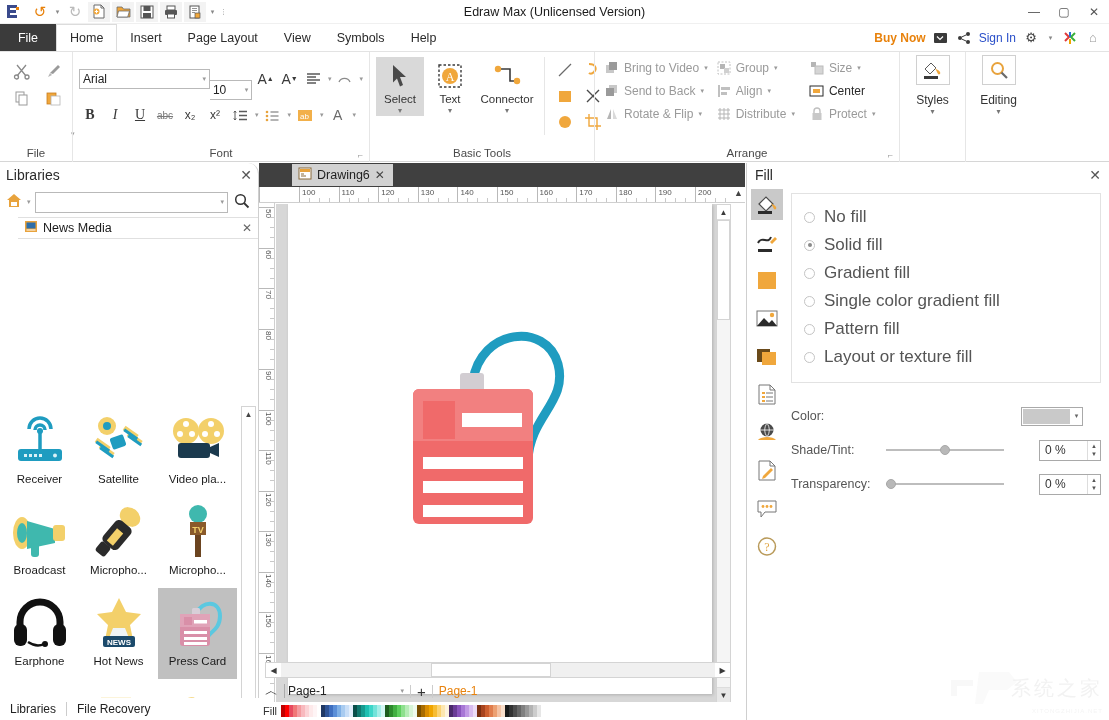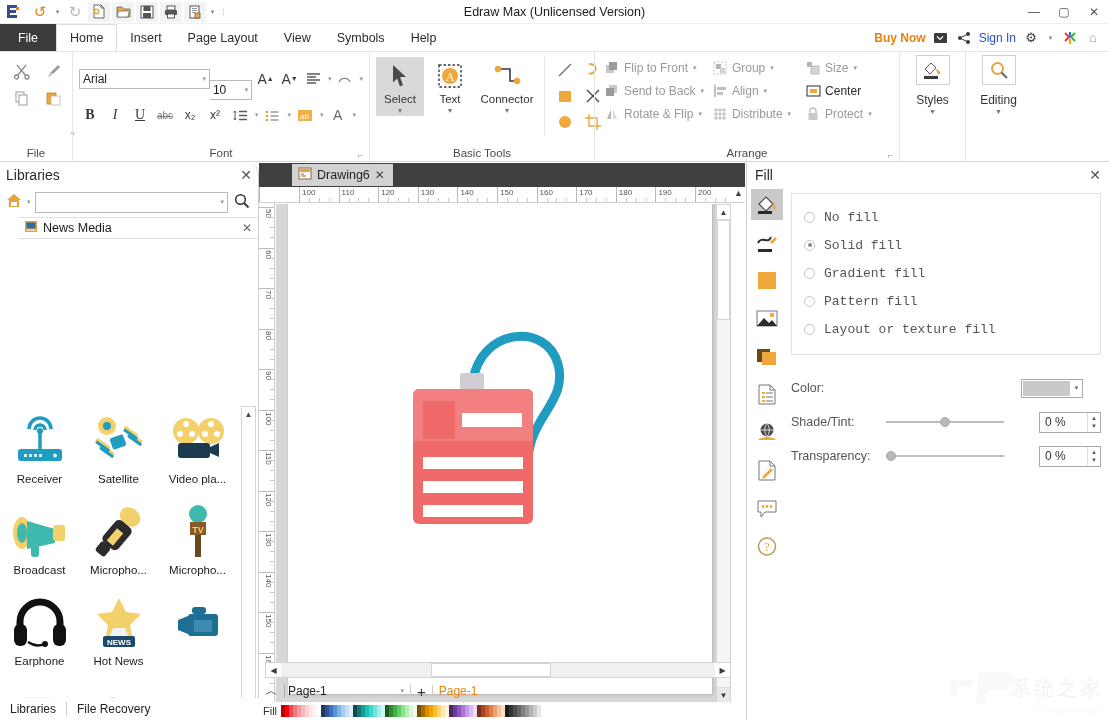--- a/index.html
+++ b/index.html
@@ -302,21 +302,21 @@
     border: 1px solid #e2e2e2; padding: 9px 12px 11px 12px; width: 310px;
   }
   .radio-row { display: flex; align-items: center; gap: 9px; height: 28px; }
   .radio {
     width: 11px; height: 11px; border-radius: 50%; border: 1px solid #c4c4c4;
     background: #fff; display: flex; align-items: center; justify-content: center;
   }
   .radio.on::after {
     content: ''; width: 4px; height: 4px; border-radius: 50%; background: #8a8a8a;
   }
-  .radio-lab { font-size: 13px; color: #555; font-family: Liberation Mono, monospace; }
+  .radio-lab { font-size: 17px; color: #555; }
   .prop-row {
     display: flex; align-items: center; height: 34px; width: 310px;
   }
   .prop-lab { width: 92px; font-size: 12.5px; color: #555; }
   .color-swatch {
     width: 62px; height: 19px; border: 1px solid #a9a9a9; background: #fff;
     display: flex; align-items: center; margin-left: 138px;
   }
   .color-swatch .sw { flex: 1; height: 15px; margin: 1px; background: #c9c9c9; }
   .color-swatch .car { width: 11px; text-align: center; font-size: 7px; color: #666; }
@@ -644,21 +644,21 @@
       <div class="rgroup-body">
         <div class="arr-cols">
           <div class="arr-col">
             <div class="arr-item">
               <span class="arr-ico">
                   <svg width="14" height="14" viewBox="0 0 14 14">
                     <rect x="1" y="4" width="8" height="8" fill="#c8c8c8"></rect>
                     <rect x="4" y="1" width="8" height="8" fill="#9a9a9a"></rect>
                   </svg>
                 </span>
-              <span>Flip to Front</span>
+              <span>Bring to Video</span>
               <span class="mini-caret">▾</span>
             </div>
             <div class="arr-item">
               <span class="arr-ico">
                   <svg width="14" height="14" viewBox="0 0 14 14">
                     <rect x="4" y="1" width="8" height="8" fill="#c8c8c8"></rect>
                     <rect x="1" y="4" width="8" height="8" fill="#9a9a9a"></rect>
                   </svg>
                 </span>
               <span>Send to Back</span>
@@ -938,20 +938,38 @@
             <svg width="60" height="58" viewBox="0 0 60 58">
               <path d="M30 4l7 14 15 2-11 11 3 15-14-7-14 7 3-15L8 20l15-2z" fill="#f3d06a"></path>
               <path d="M24 34h12l4 10H20z" fill="#eef4f7"></path>
               <rect x="14" y="42" width="32" height="11" rx="2" fill="#1b4a6b"></rect>
               <text x="30" y="50.5" font-size="8" fill="#fff" text-anchor="middle" font-family="sans-serif" font-weight="bold">NEWS</text>
             </svg>
           </div>
           <div class="nm">Hot News</div>
         </div>
 
+        <div class="shape-item sel">
+          <div class="gfx">
+            <svg width="60" height="58" viewBox="0 0 60 58">
+              <path d="M28 20c6-14 24-14 24 2s-14 16-14 26" fill="none" stroke="#5bc8e0" stroke-width="4"></path>
+              <rect x="24" y="14" width="8" height="8" rx="1.5" fill="#d8cfd8"></rect>
+              <rect x="12" y="20" width="30" height="32" rx="3" fill="#d98fa8"></rect>
+              <rect x="12" y="20" width="30" height="13" fill="#e0a3b8"></rect>
+              <rect x="16" y="23" width="8" height="8" fill="#d98fa8"></rect>
+              <rect x="26" y="26" width="13" height="3.5" fill="#fff"></rect>
+              <g fill="#fff">
+                  <rect x="16" y="37" width="23" height="3"></rect>
+                  <rect x="16" y="43" width="23" height="3"></rect>
+                  <rect x="16" y="48" width="23" height="3"></rect>
+                </g>
+            </svg>
+          </div>
+          <div class="nm">Press Card</div>
+        </div>
 
         <div class="shape-item">
           <div class="gfx">
             <svg width="60" height="58" viewBox="0 0 60 58">
               <rect x="20" y="20" width="30" height="22" rx="3" fill="#1f6e93"></rect>
               <rect x="26" y="26" width="18" height="12" fill="#3f8ab0"></rect>
               <path d="M10 26l10-4v18l-10-4z" fill="#1f6e93"></path>
               <rect x="24" y="13" width="14" height="7" rx="3" fill="#1f6e93"></rect>
               <circle cx="16" cy="32" r="5" fill="#1f6e93"></circle>
             </svg>
@@ -1252,20 +1270,24 @@
           <span class="radio"></span>
           <span class="radio-lab">No fill</span>
         </div>
         <div class="radio-row">
           <span class="radio on"></span>
           <span class="radio-lab">Solid fill</span>
         </div>
         <div class="radio-row">
           <span class="radio"></span>
           <span class="radio-lab">Gradient fill</span>
+        </div>
+        <div class="radio-row">
+          <span class="radio"></span>
+          <span class="radio-lab">Single color gradient fill</span>
         </div>
         <div class="radio-row">
           <span class="radio"></span>
           <span class="radio-lab">Pattern fill</span>
         </div>
         <div class="radio-row">
           <span class="radio"></span>
           <span class="radio-lab">Layout or texture fill</span>
         </div>
       </div>

